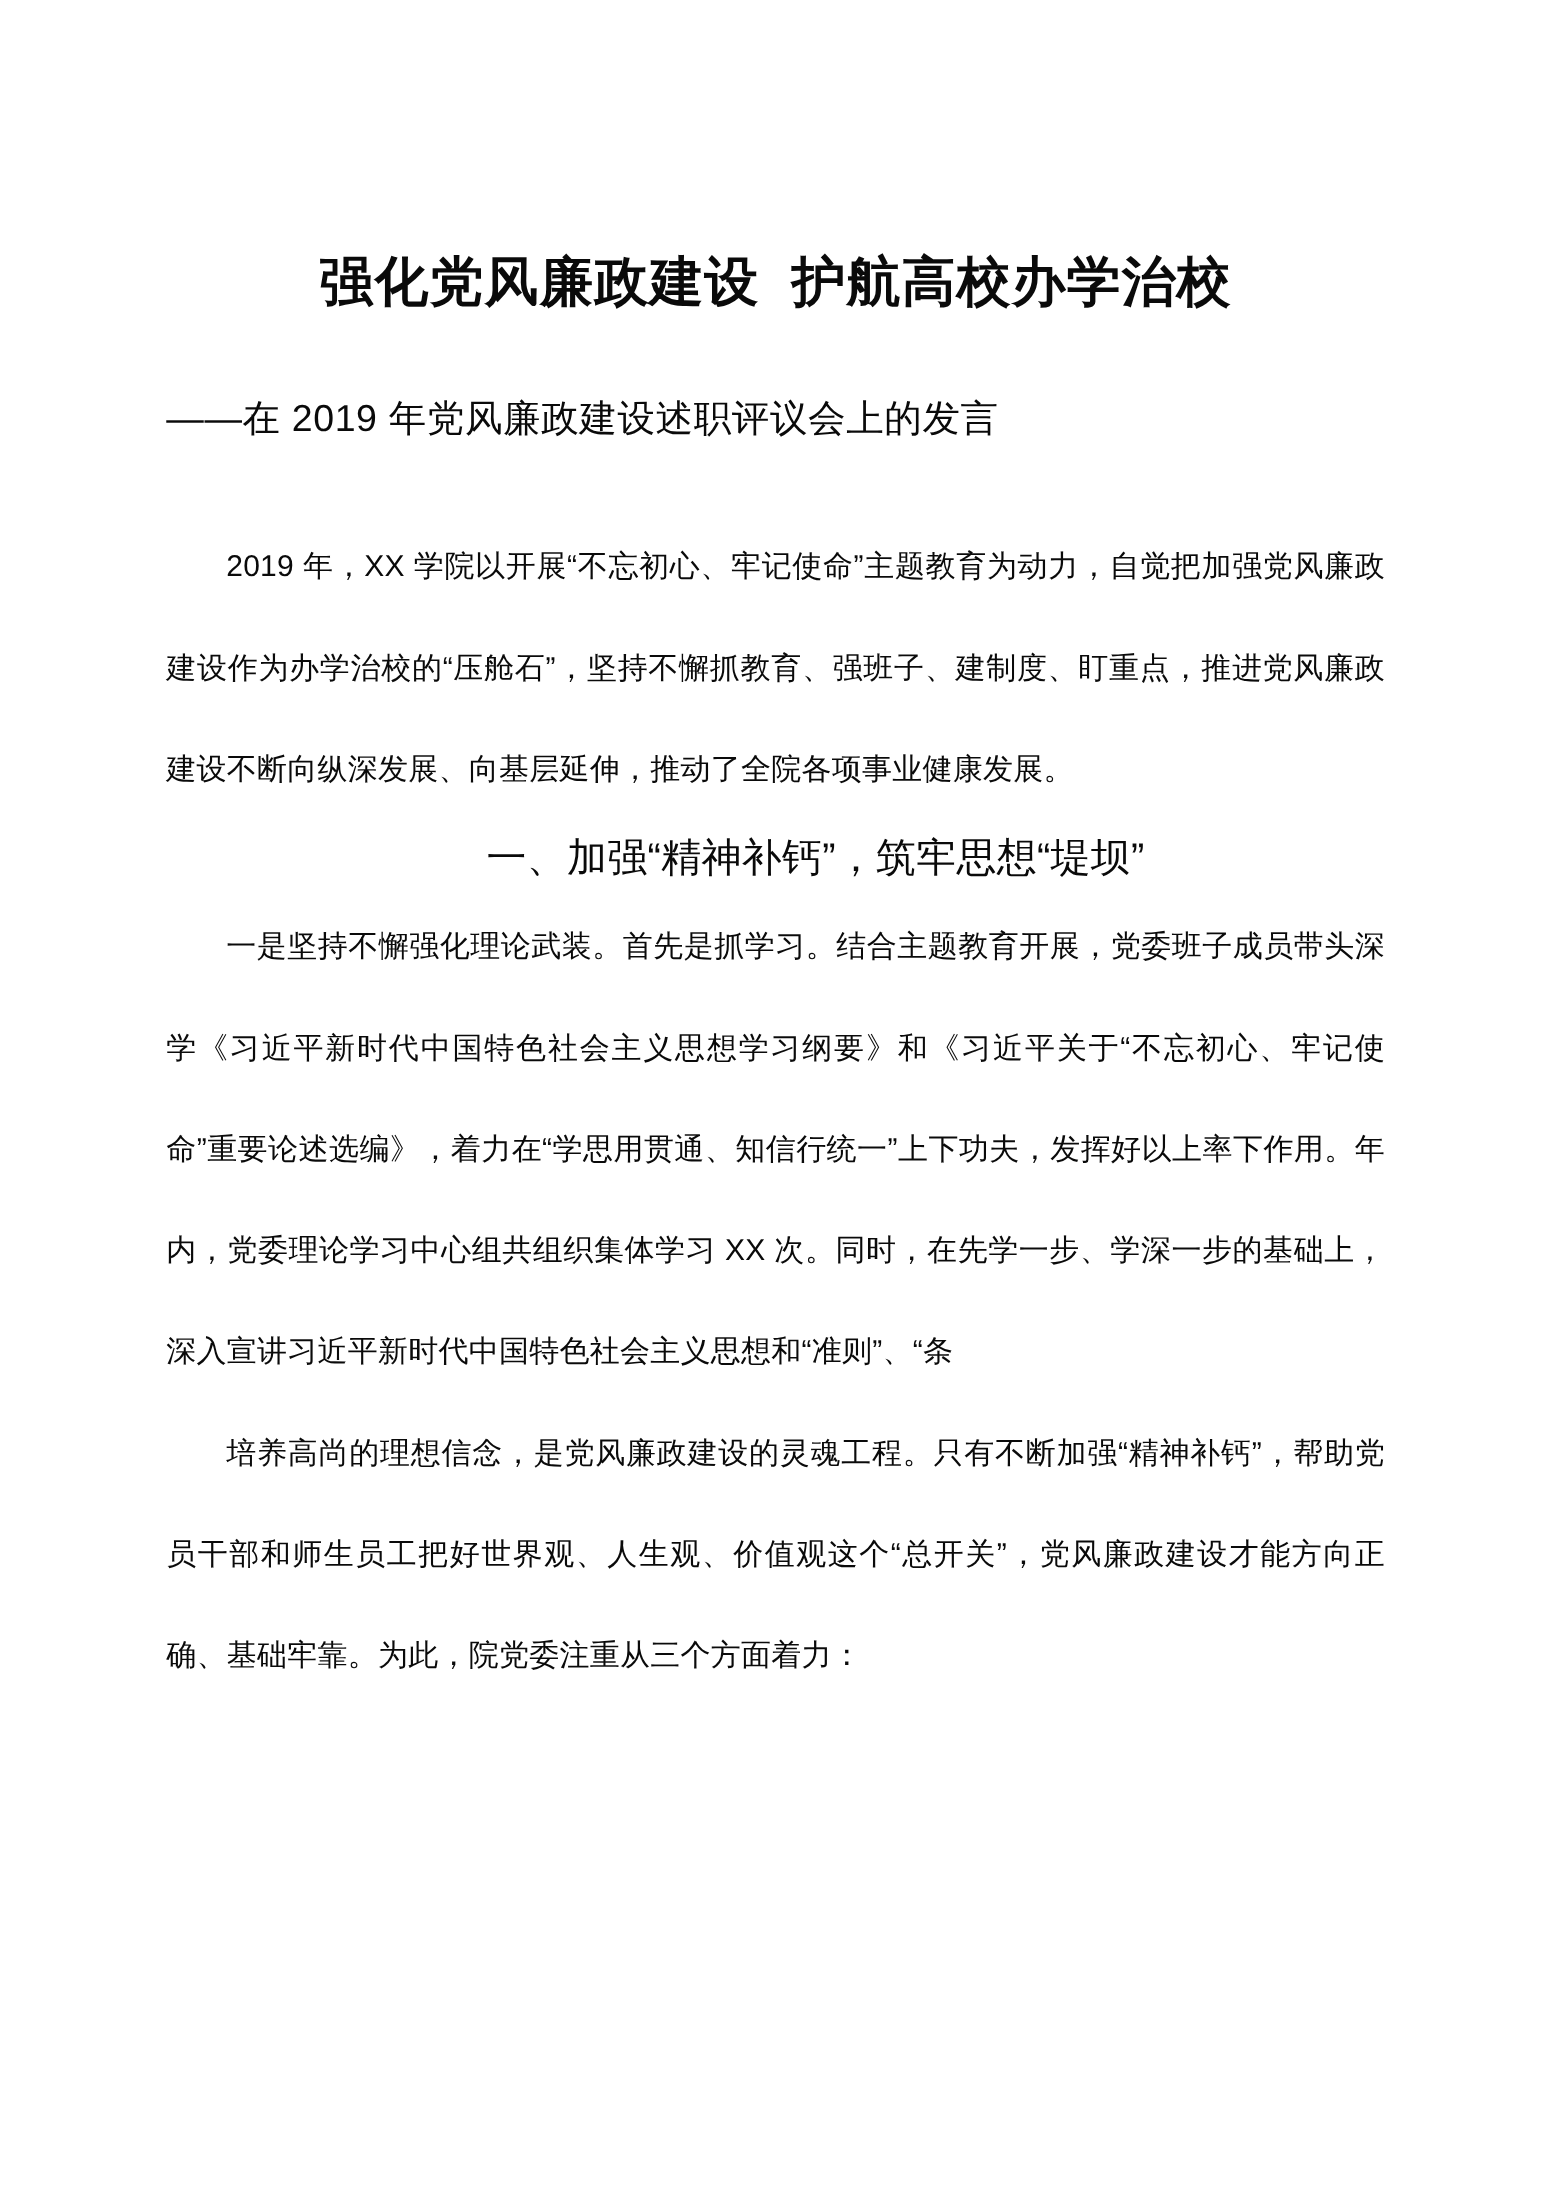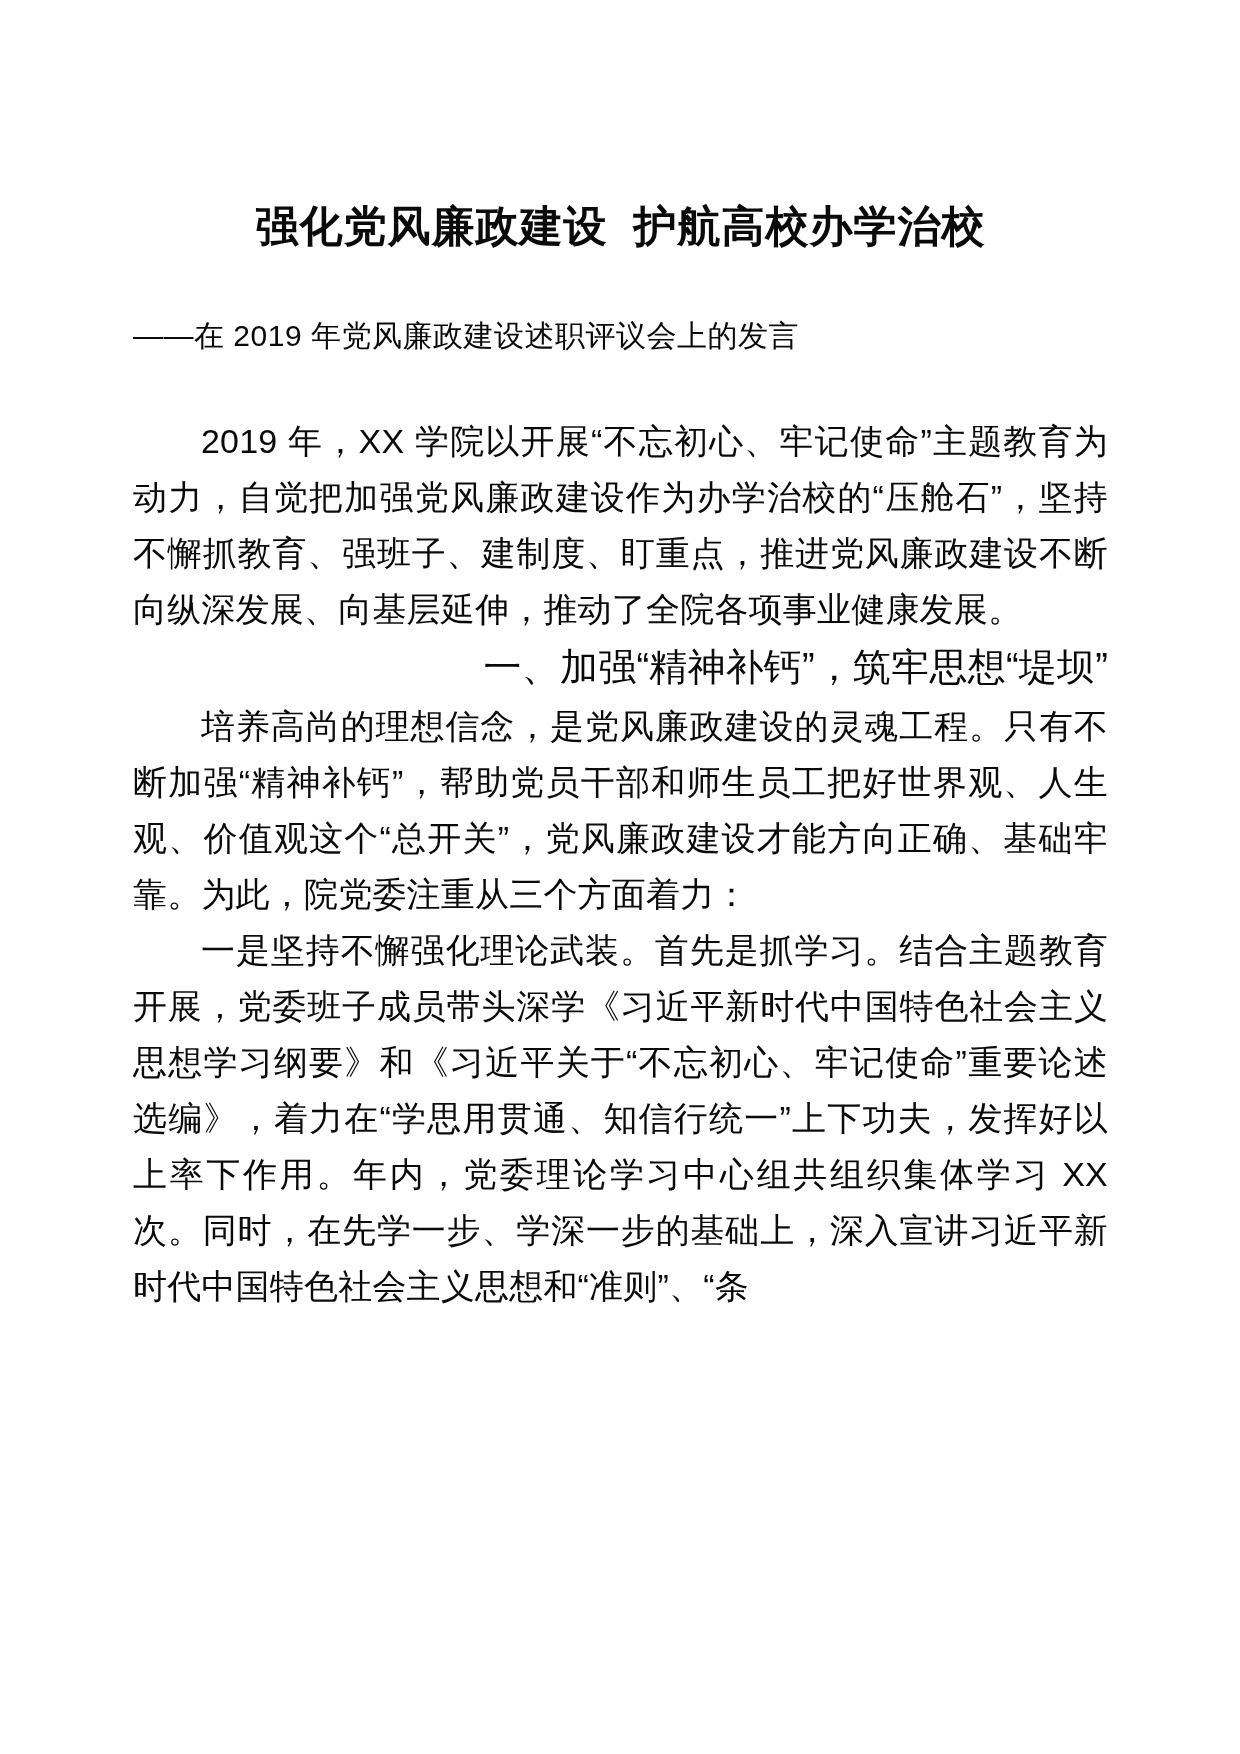--- a/index.html
+++ b/index.html
@@ -49,35 +49,35 @@
     line-height: 1.3;
     letter-spacing: 0.5px;
   }
 
   .body-block {
     padding-top: 58px;
   }
 
   p.para {
     margin: 0;
-    font-size: 34px;
-    line-height: 56px;
+    font-size: 24px;
+    line-height: 81px;
     text-align: justify;
     text-justify: inter-ideograph;
     text-indent: 2em;
     letter-spacing: 0.2px;
     word-break: break-all;
   }
 
   p.heading-para {
     margin: 0;
-    font-size: 38px;
+    font-size: 32px;
     line-height: 61px;
     text-indent: 2em;
-    text-align: right;
+    text-align: center;
     letter-spacing: 0.2px;
   }
 
   
   p.clipped {
     overflow: hidden;
   }
 </style>
 </head>
 <body>
@@ -88,19 +88,19 @@
     <h1 class="doc-title">强化党风廉政建设  护航高校办学治校</h1>
 
     <div class="doc-subtitle">——在 2019 年党风廉政建设述职评议会上的发言</div>
 
     <div class="body-block">
 
       <p class="para">2019 年，XX 学院以开展“不忘初心、牢记使命”主题教育为动力，自觉把加强党风廉政建设作为办学治校的“压舱石”，坚持不懈抓教育、强班子、建制度、盯重点，推进党风廉政建设不断向纵深发展、向基层延伸，推动了全院各项事业健康发展。</p>
 
       <p class="heading-para">一、加强“精神补钙”，筑牢思想“堤坝”</p>
 
+      <p class="para clipped">一是坚持不懈强化理论武装。首先是抓学习。结合主题教育开展，党委班子成员带头深学《习近平新时代中国特色社会主义思想学习纲要》和《习近平关于“不忘初心、牢记使命”重要论述选编》，着力在“学思用贯通、知信行统一”上下功夫，发挥好以上率下作用。年内，党委理论学习中心组共组织集体学习 XX 次。同时，在先学一步、学深一步的基础上，深入宣讲习近平新时代中国特色社会主义思想和“准则”、“条</p>
+
       <p class="para">培养高尚的理想信念，是党风廉政建设的灵魂工程。只有不断加强“精神补钙”，帮助党员干部和师生员工把好世界观、人生观、价值观这个“总开关”，党风廉政建设才能方向正确、基础牢靠。为此，院党委注重从三个方面着力：</p>
-
-      <p class="para clipped">一是坚持不懈强化理论武装。首先是抓学习。结合主题教育开展，党委班子成员带头深学《习近平新时代中国特色社会主义思想学习纲要》和《习近平关于“不忘初心、牢记使命”重要论述选编》，着力在“学思用贯通、知信行统一”上下功夫，发挥好以上率下作用。年内，党委理论学习中心组共组织集体学习 XX 次。同时，在先学一步、学深一步的基础上，深入宣讲习近平新时代中国特色社会主义思想和“准则”、“条</p>
 
     </div>
   </div>
 </div>
 
 </body></html>

